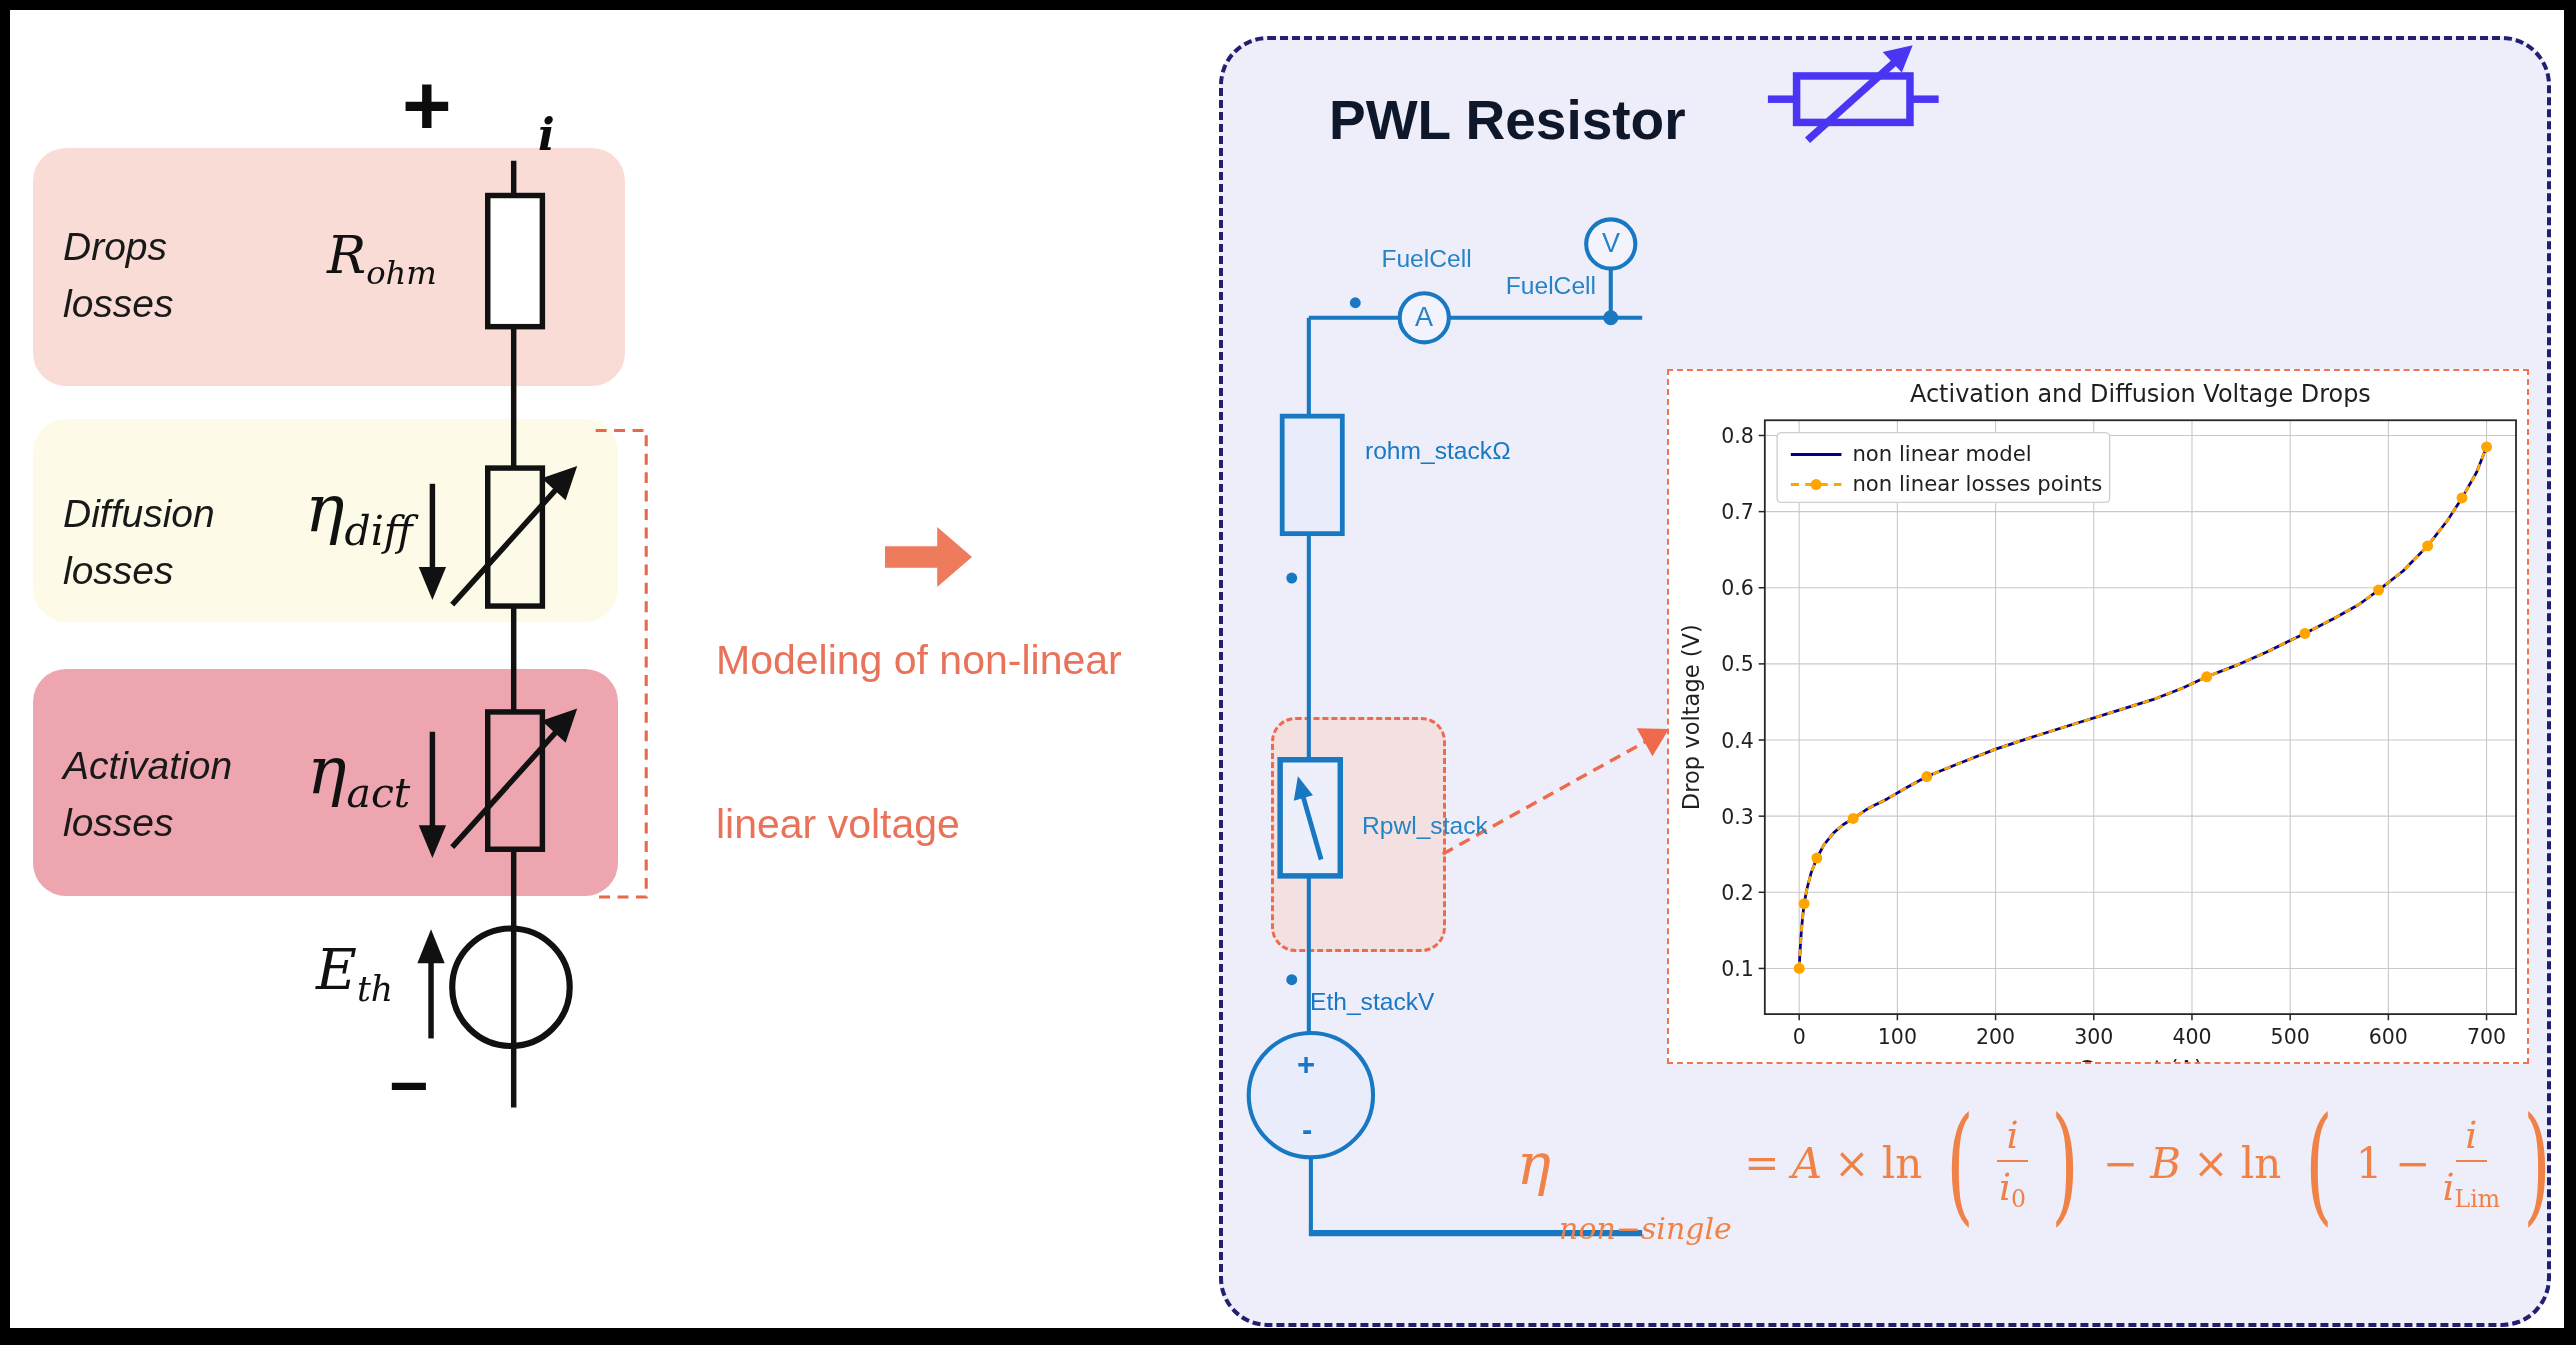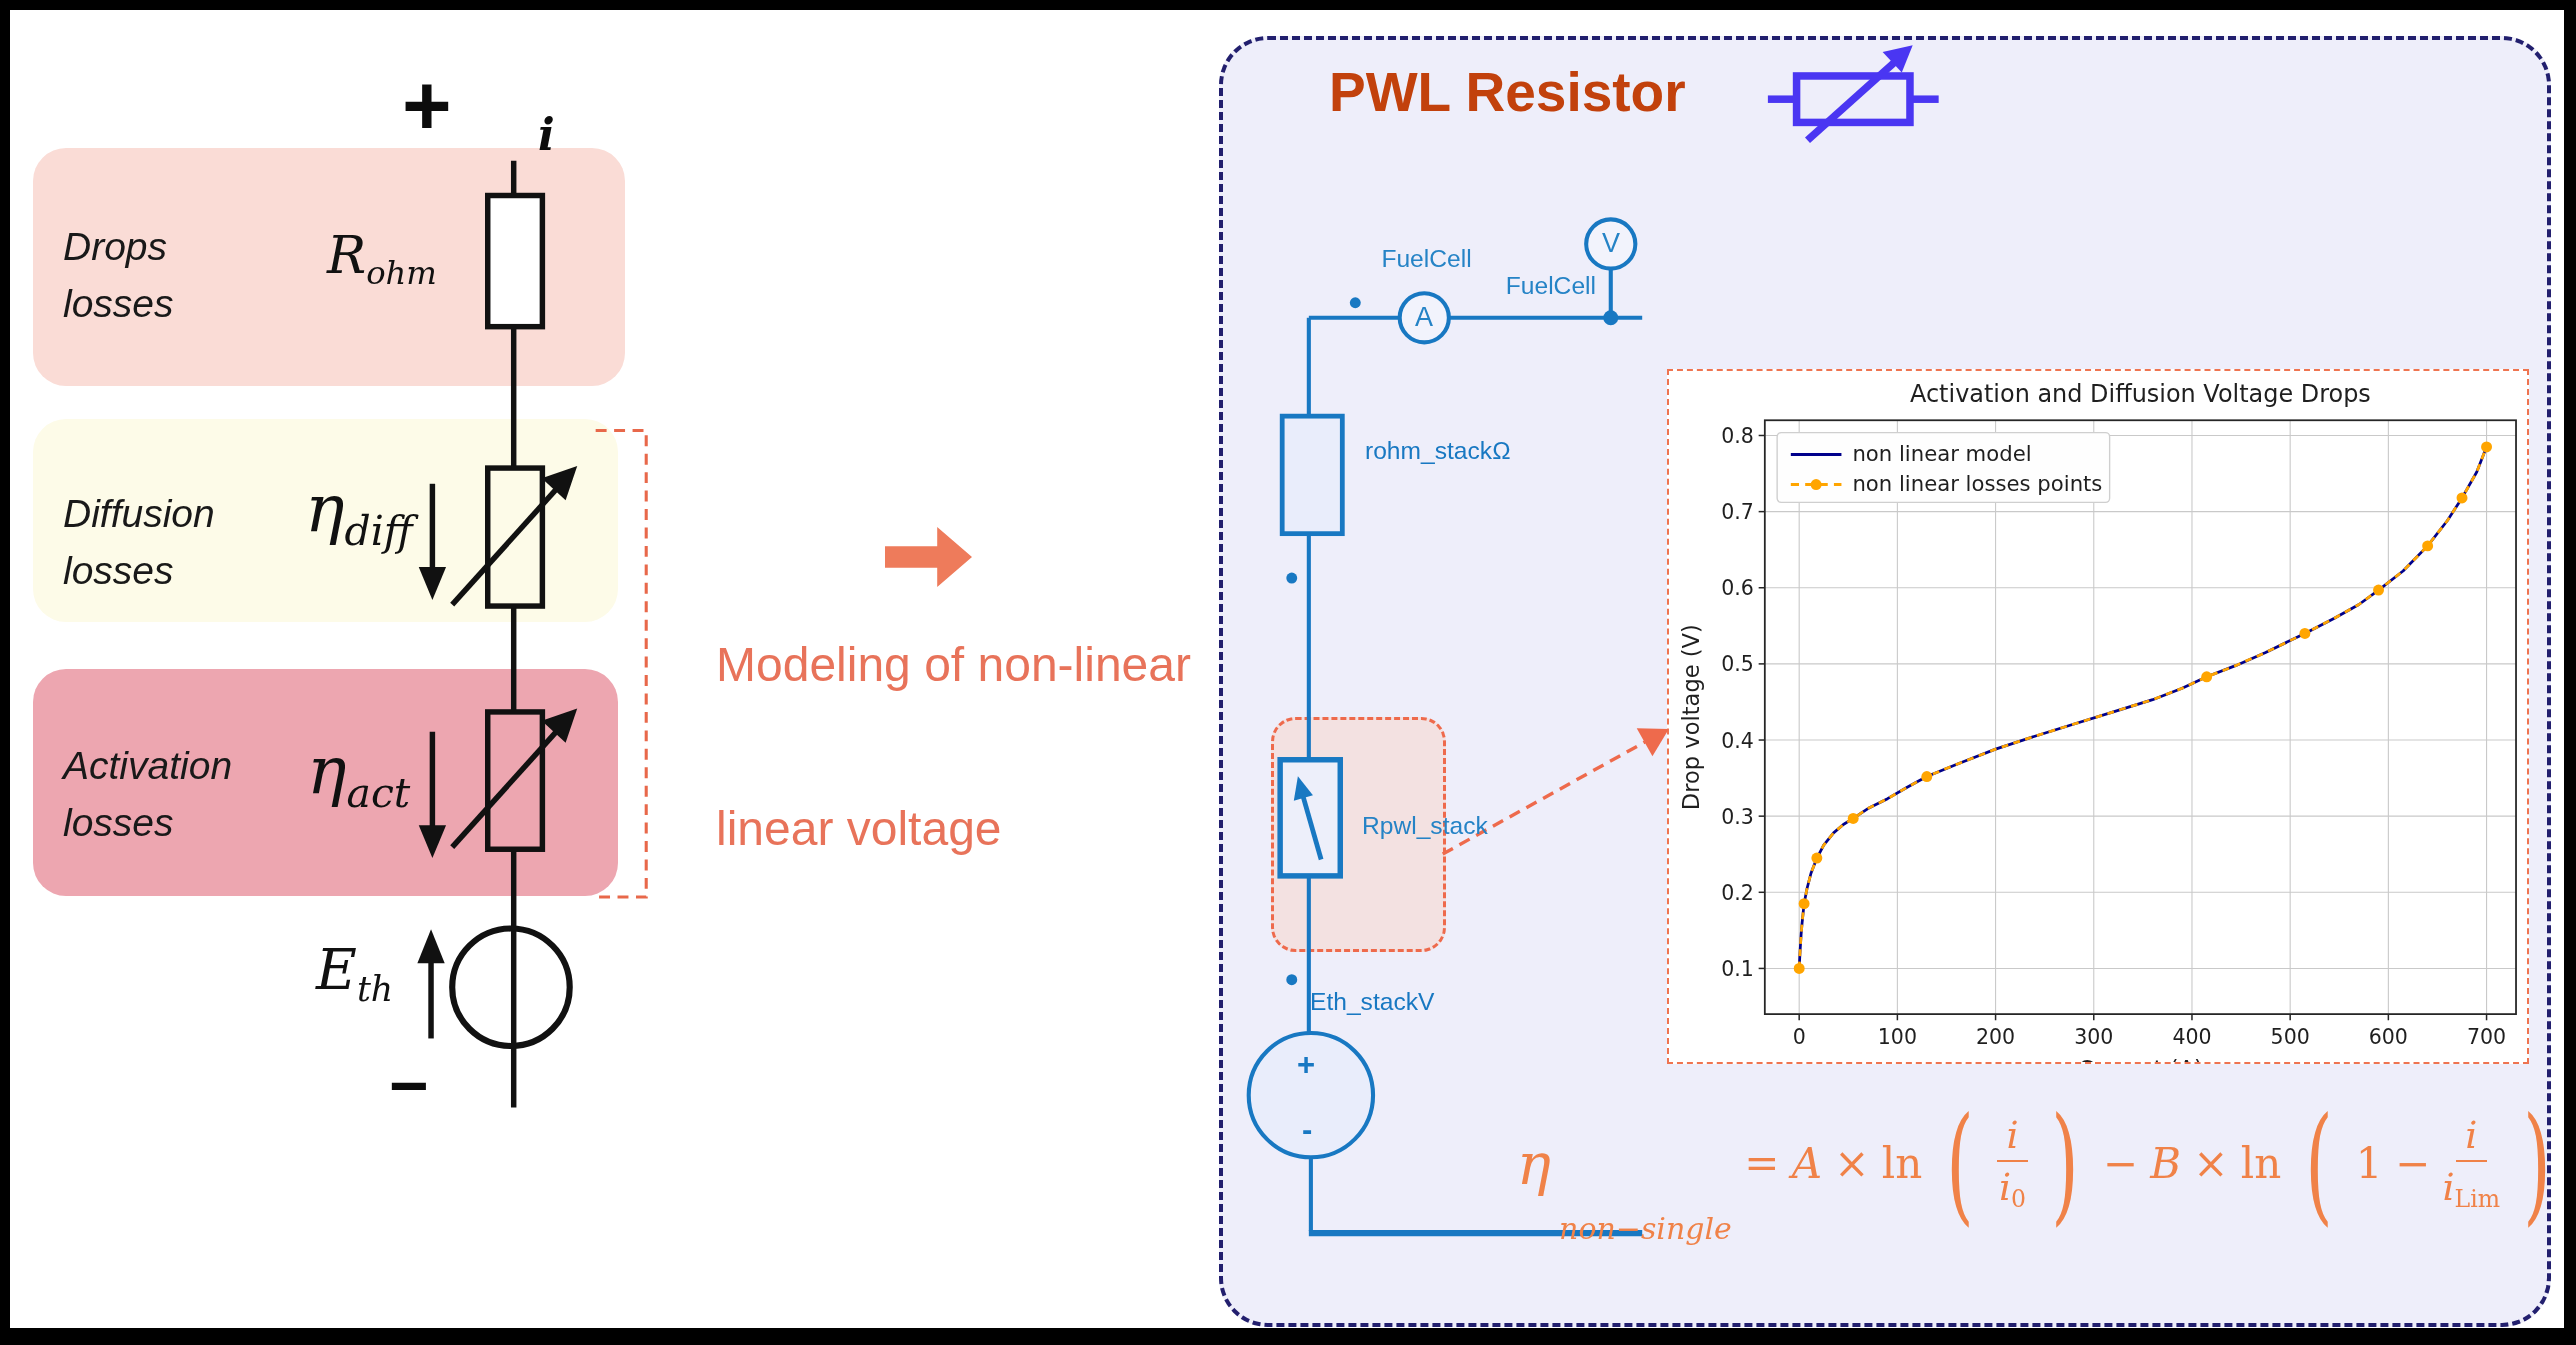--- a/index.html
+++ b/index.html
@@ -14,24 +14,24 @@
   .mathsym{position:absolute;z-index:4;font-family:"DejaVu Serif","Liberation Serif",serif;
            font-style:italic;color:#111;text-align:right;}
   .mathsym .sub{font-size:0.62em;vertical-align:-0.35em;}
   .plus{position:absolute;z-index:4;font-weight:900;font-size:85px;color:#0c0c0c;line-height:1;}
   .ilabel{position:absolute;z-index:4;font-family:"DejaVu Serif",serif;font-weight:bold;
           font-style:italic;font-size:44px;color:#0c0c0c;}
   .minusbar{position:absolute;z-index:4;font-weight:900;font-size:68px;color:#0c0c0c;line-height:0.2;}
   
   .blockarrow{position:absolute;z-index:4;background:#ee7b5b;
      clip-path:polygon(0% 32%,60% 32%,60% 0%,100% 50%,60% 100%,60% 68%,0% 68%);}
-  .midline{position:absolute;z-index:4;font-size:48px;color:#e8735a;line-height:1.25;}
+  .midline{position:absolute;z-index:4;font-size:41px;color:#e8735a;line-height:1.25;}
   
   .panel{position:absolute;z-index:1;background:#eeeefa;border:4.8px dashed #221f6e;border-radius:49px;}
-  .pwltitle{position:absolute;z-index:4;font-weight:800;font-size:55px;color:#c2410c;}
+  .pwltitle{position:absolute;z-index:4;font-weight:800;font-size:55px;color:#0f172a;margin-top:28px;}
   .cktlabel{position:absolute;z-index:4;color:#2583c6;font-size:24.6px;line-height:1.15;}
   .complabel{position:absolute;z-index:4;display:flex;flex-direction:row;align-items:center;
              color:#1878c2;font-size:24.6px;line-height:1.1;}
   .complabel .ubar{height:2.7px;background:#1878c2;margin:4.1px 0 2.7px 0;}
   .highlight{position:absolute;z-index:2;background:rgba(246,216,208,0.6);
              border:3.4px dashed #ee6a4c;border-radius:24.6px;}
   .inset{position:absolute;z-index:2;background:#ffffff;border:2.7px dashed #ef7450;box-sizing:border-box;}
   svg.overlay{position:absolute;left:0;top:0;z-index:3;pointer-events:none;}
   
   .eq{position:absolute;z-index:4;display:flex;align-items:center;justify-content:center;gap:12.3px;

